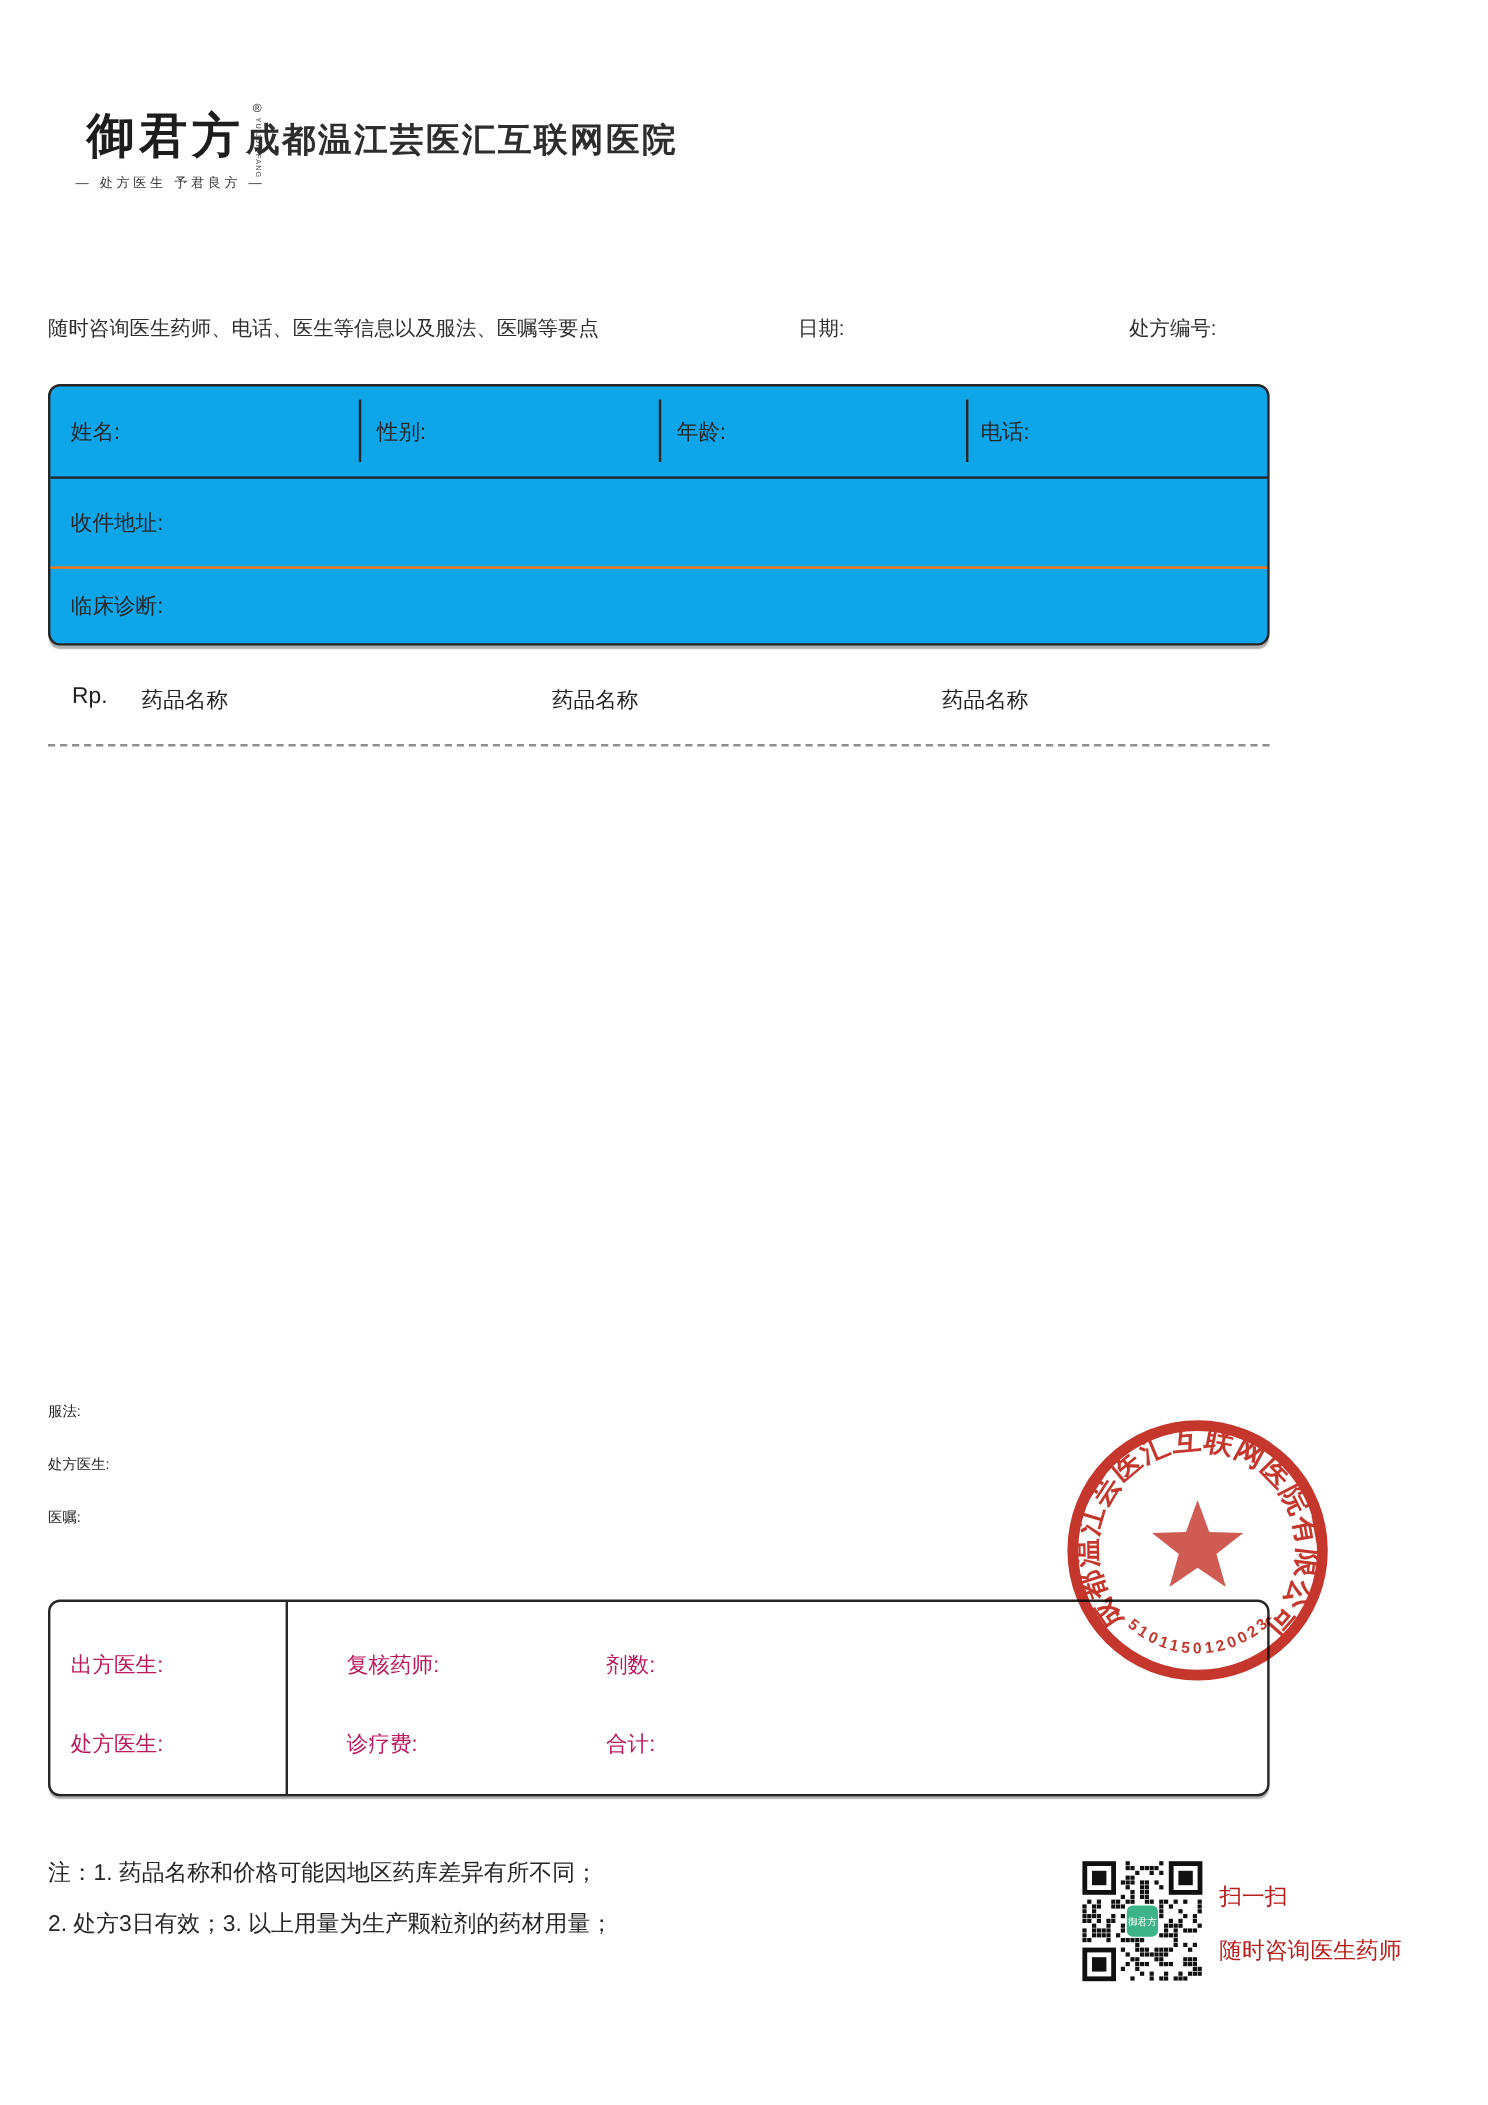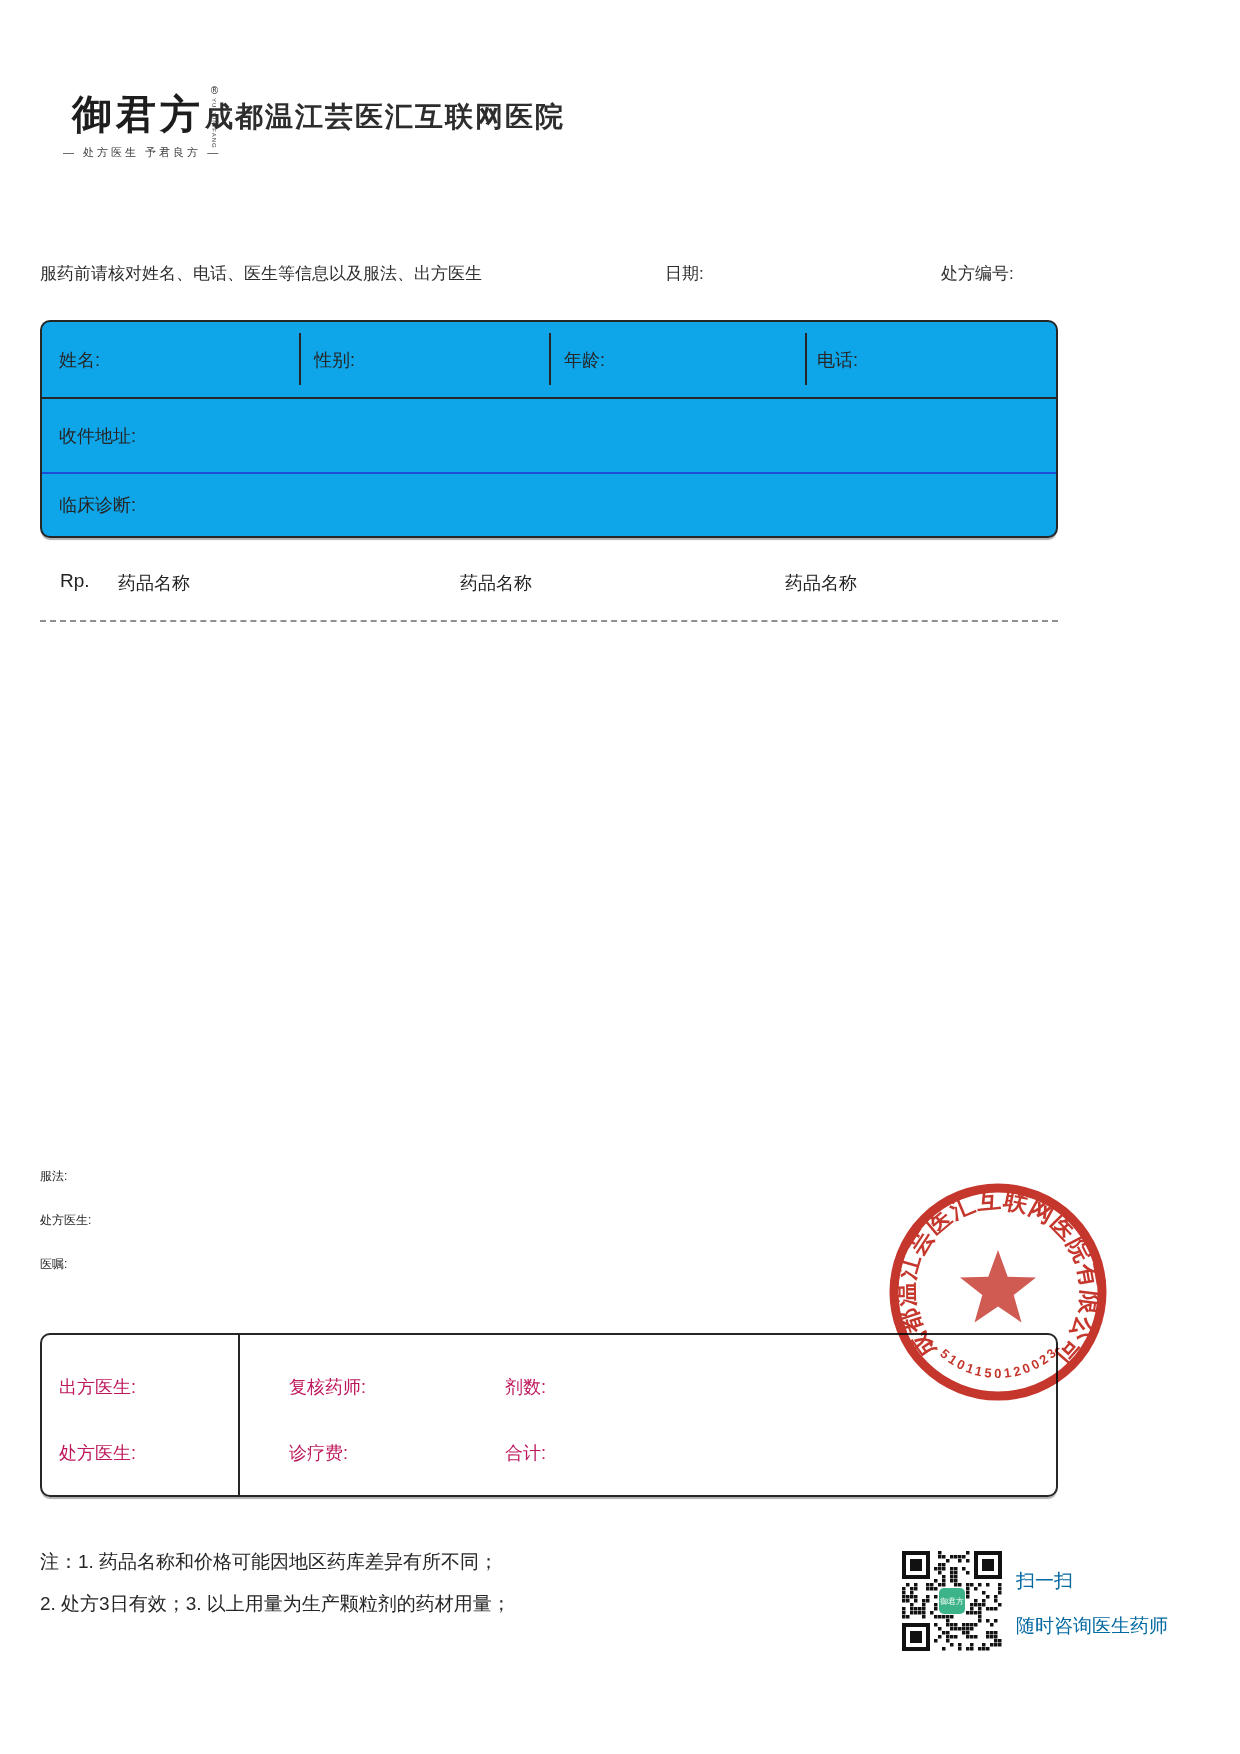--- a/index.html
+++ b/index.html
@@ -22,21 +22,21 @@
   .notice-row{position:absolute;left:40px;top:262px;width:1018px;font-size:17px;color:#2e2e2e;}
   .notice-text{position:absolute;left:0;top:0;white-space:nowrap;}
   .date-label{position:absolute;left:625px;top:0;}
   .rx-no-label{position:absolute;left:901px;top:0;}
 
   
   .patient-box{position:absolute;left:40px;top:320px;width:1014px;height:214px;
     border:2px solid #262626;border-radius:10px;background:#0ea5e9;
     box-shadow:0 3px 1px -1px rgba(110,110,110,.55);}
   .p-row1{position:relative;height:75px;border-bottom:2px solid #262626;}
-  .p-row2{position:relative;height:73px;border-bottom:2px solid #1d4ed8;}
+  .p-row2{position:relative;height:73px;border-bottom:2px solid #f97316;}
   .p-row3{position:relative;height:62px;}
   .p-label{position:absolute;top:50%;transform:translateY(-50%);font-size:18px;color:#262626;}
   .vdiv{position:absolute;top:11px;height:52px;width:2px;background:#262626;}
 
   
   .rp-row{position:absolute;left:40px;top:570px;width:1018px;height:30px;}
   .rp-label{position:absolute;left:20px;top:0;font-size:19px;color:#222;}
   .rp-col{position:absolute;top:1px;font-size:18px;color:#222;}
   .dashed-line{position:absolute;left:40px;top:620px;width:1018px;border-top:2px dashed #8f8f8f;}
 
@@ -53,42 +53,42 @@
 
   
   .stamp{position:absolute;left:878px;top:1172px;width:240px;height:240px;
     mix-blend-mode:multiply;opacity:.93;pointer-events:none;}
   .stamp svg{width:100%;height:100%;}
 
   
   .footer-notes{position:absolute;left:40px;top:1552px;font-size:19px;color:#262626;line-height:1.0;}
   .footer-notes div{margin-bottom:23px;white-space:nowrap;}
   .qr-wrap{position:absolute;left:900px;top:1549px;width:104px;height:104px;}
-  .qr-text{position:absolute;left:1016px;top:1568px;font-size:19px;color:#0369a1;}
+  .qr-text{position:absolute;left:1016px;top:1568px;font-size:19px;color:#b91c1c;}
   .qr-text .t1{margin-bottom:19px;}
 </style>
 </head>
 <body>
 
 <div class="page">
 
   <div class="brand">
     <div class="brand-main">
       <span class="brand-chars">御君方</span>
       <span class="brand-side">
         <span class="brand-reg">®</span>
         <span class="brand-vert">YU JUN FANG</span>
       </span>
     </div>
     <div class="brand-tagline">— 处方医生  予君良方 —</div>
   </div>
   <h1 class="hospital-title">成都温江芸医汇互联网医院</h1>
 
   <div class="notice-row">
-    <span class="notice-text">服药前请核对姓名、电话、医生等信息以及服法、出方医生</span>
+    <span class="notice-text">随时咨询医生药师、电话、医生等信息以及服法、医嘱等要点</span>
     <span class="date-label">日期:</span>
     <span class="rx-no-label">处方编号:</span>
   </div>
 
   <div class="patient-box">
     <div class="p-row1">
       <span class="p-label" style="left:17px">姓名:</span>
       <span class="vdiv" style="left:257px"></span>
       <span class="p-label" style="left:272px">性别:</span>
       <span class="vdiv" style="left:507px"></span>

